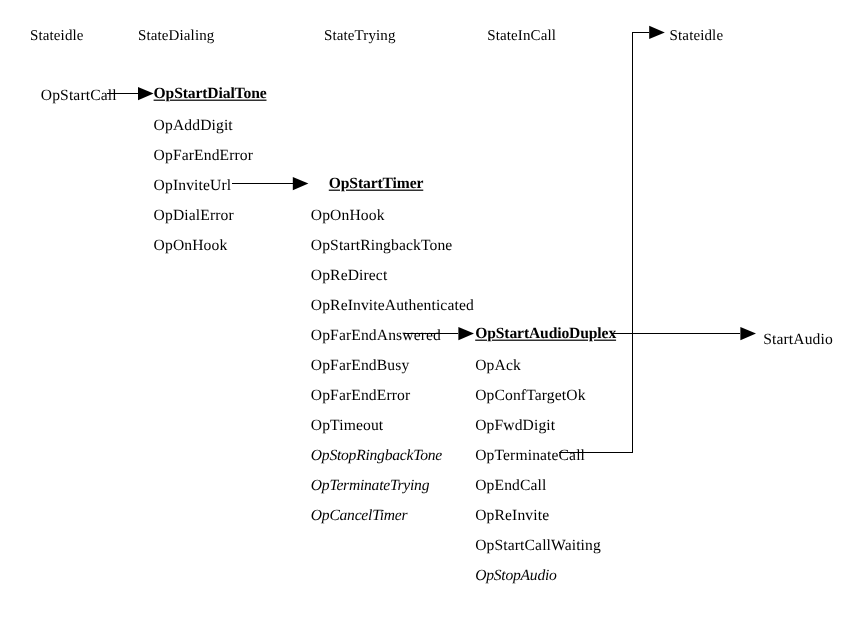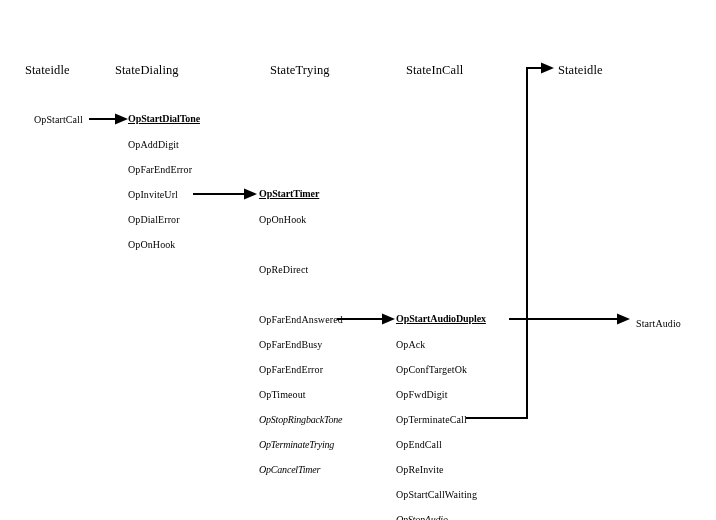--- a/index.html
+++ b/index.html
@@ -13,34 +13,33 @@
     position: relative;
     overflow: hidden;
     font-family: "Liberation Serif", "DejaVu Serif", serif;
     color: #000000;
   }
   #canvas {
     position: absolute;
     left: 0; top: 0;
     width: 716px;
     height: 386px;
-    margin-top: 41px;
   }
   .node {
     position: absolute;
     white-space: nowrap;
     font-size: 12.5px;
     line-height: 14px;
     letter-spacing: 0.1px;
   }
   .hdr {
     font-size: 12.5px;
   }
   .op {
-    font-size: 10px;
+    font-size: 13px;
   }
   .state-entry {
     font-weight: bold;
     text-decoration: underline;
     letter-spacing: -0.1px;
   }
   .italic {
     font-style: italic;
     letter-spacing: -0.2px;
   }
@@ -108,27 +107,29 @@
   <div class="node op" style="left:128px; top:97px;">OpAddDigit</div>
 
   <div class="node op" style="left:128px; top:122px;">OpFarEndError</div>
 
   <div class="node op" style="left:128px; top:147px;">OpInviteUrl</div>
 
   <div class="node op" style="left:128px; top:172px;">OpDialError</div>
 
   <div class="node op" style="left:128px; top:197px;">OpOnHook</div>
 
-  <div class="node op state-entry" style="left:259px; top:146px;">OpStartTimer</div>
+  <div class="node op state-entry" style="left:274px; top:146px;">OpStartTimer</div>
 
   <div class="node op" style="left:259px; top:172px;">OpOnHook</div>
 
+  <div class="node op" style="left:259px; top:197px;">OpStartRingbackTone</div>
 
   <div class="node op" style="left:259px; top:222px;">OpReDirect</div>
 
+  <div class="node op" style="left:259px; top:247px;">OpReInviteAuthenticated</div>
 
   <div class="node op" style="left:259px; top:272px;">OpFarEndAnswered</div>
 
   <div class="node op" style="left:259px; top:297px;text-align:center;">OpFarEndBusy</div>
 
   <div class="node op" style="left:259px; top:322px;font-family:Liberation Serif, serif;">OpFarEndError</div>
 
   <div class="node op" style="left:259px; top:347px;">OpTimeout</div>
 
   <div class="node op italic" style="left:259px; top:372px;">OpStopRingbackTone</div>

